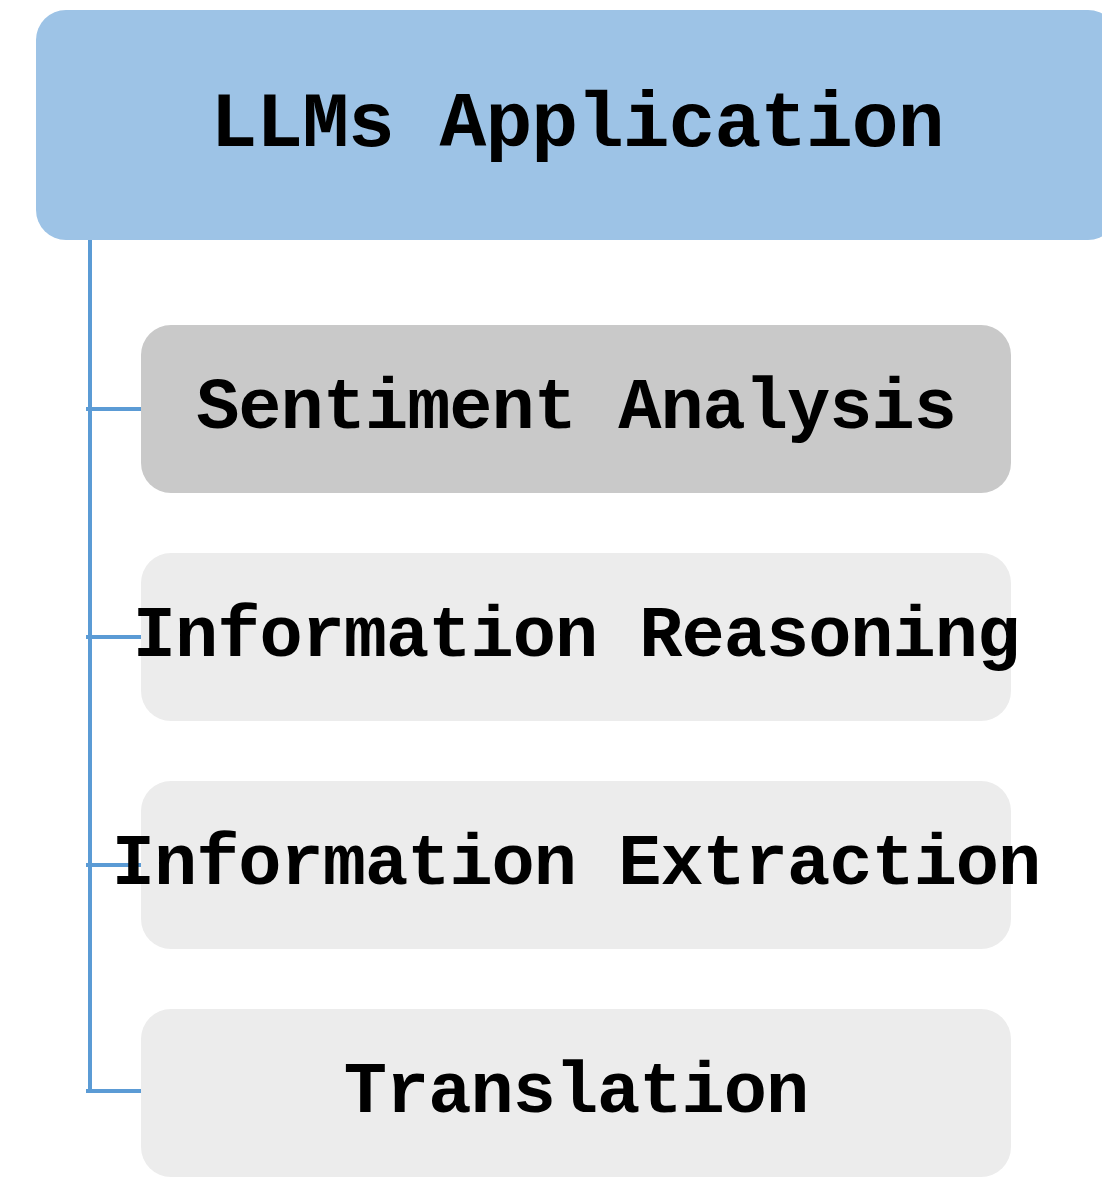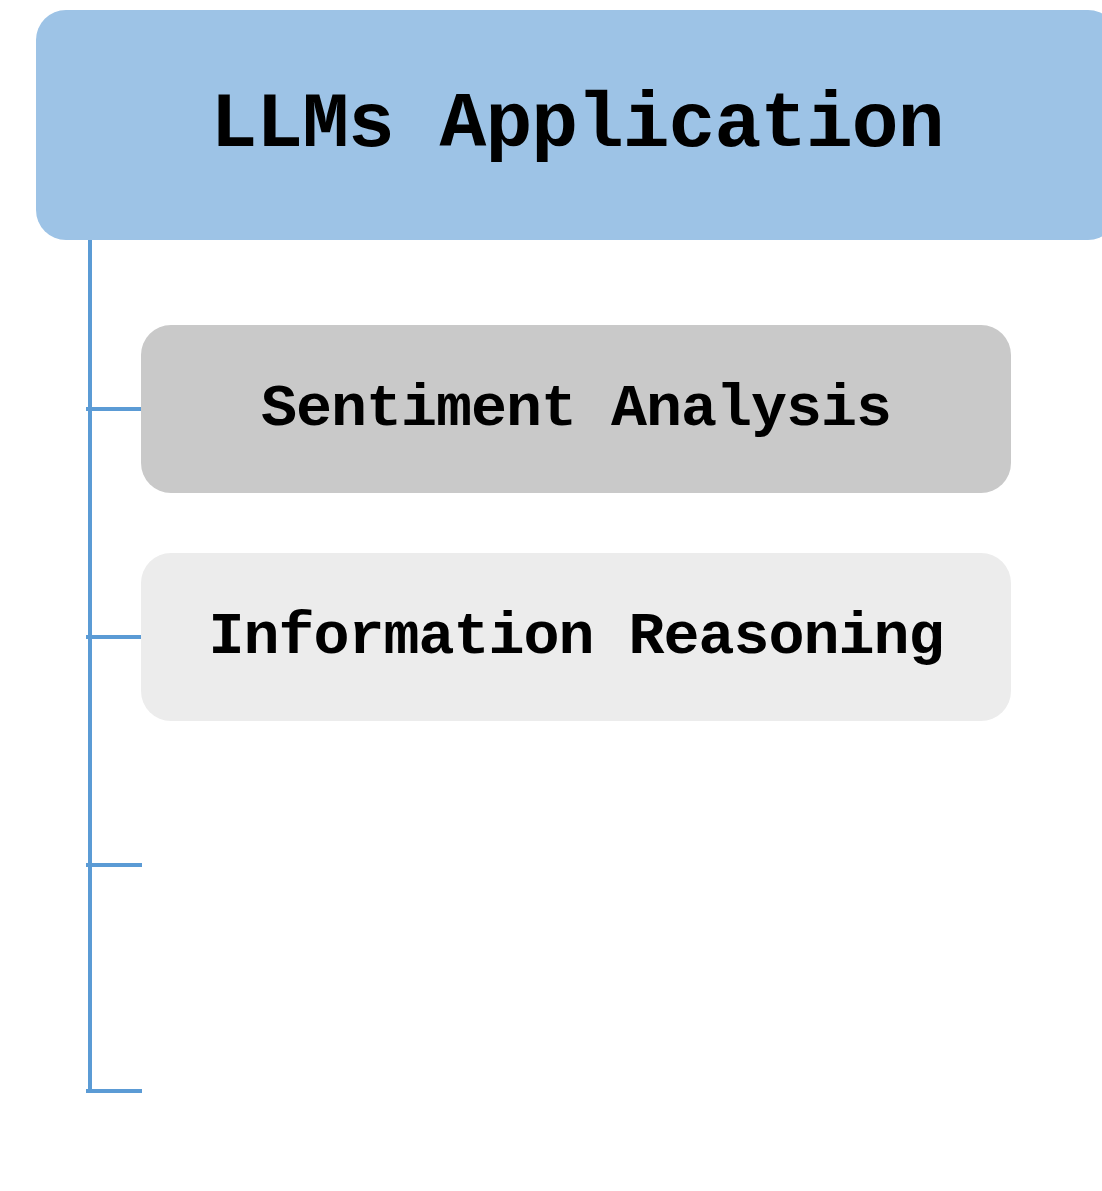--- a/index.html
+++ b/index.html
@@ -66,21 +66,21 @@
     justify-content: center;
   }
   .item-box.highlighted {
     background: var(--item-fill-highlighted, #C9C9C9);
   }
   .item-1 { top: 325px; }
   .item-2 { top: 553px; }
   .item-3 { top: 781px; }
   .item-4 { top: 1009px; }
   .item-label {
-    font-size: 60px;
+    font-size: 72px;
     font-weight: bold;
     color: var(--text-color, #000000);
     letter-spacing: -1px;
     white-space: nowrap;
   }
 </style>
 </head>
 <body>
 
 <div class="canvas" style="--header-fill: #9DC3E6; --item-fill: #ECECEC; --item-fill-highlighted: #C9C9C9; --connector: #5B9BD5; --text-color: #000000; background: rgb(255, 255, 255);">
@@ -96,15 +96,21 @@
   <div class="branch branch-4"></div>
 
   <div class="item-box item-1 highlighted">
     <span class="item-label">Sentiment Analysis</span>
   </div>
 
   <div class="item-box item-2">
     <span class="item-label">Information Reasoning</span>
   </div>
 
+  <div class="item-box item-3">
+    <span class="item-label">Information Extraction</span>
+  </div>
 
+  <div class="item-box item-4">
+    <span class="item-label">Translation</span>
+  </div>
 
 </div>
 
 </body></html>

